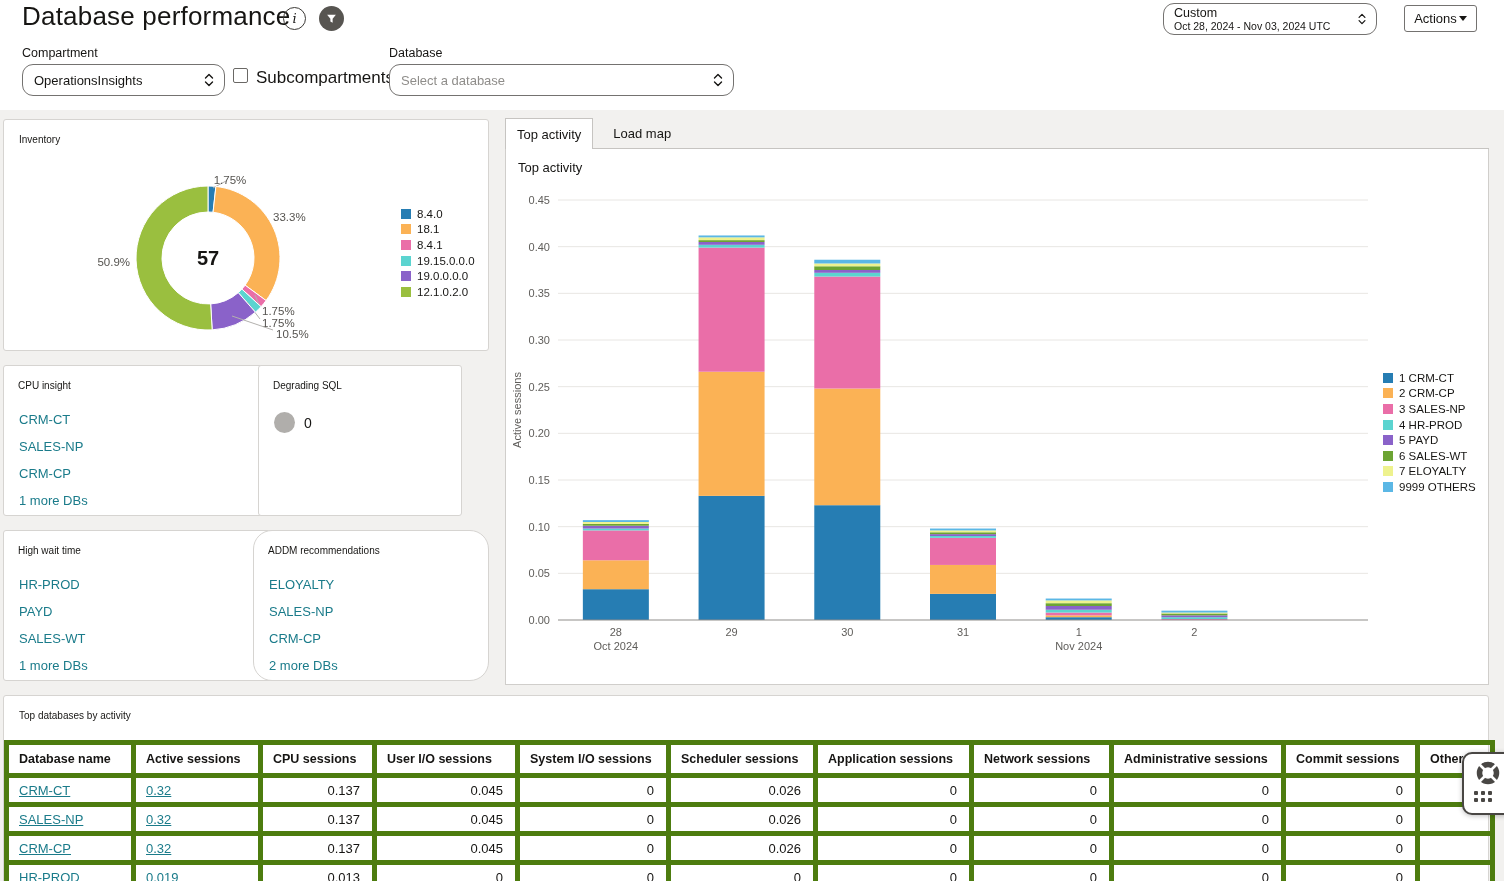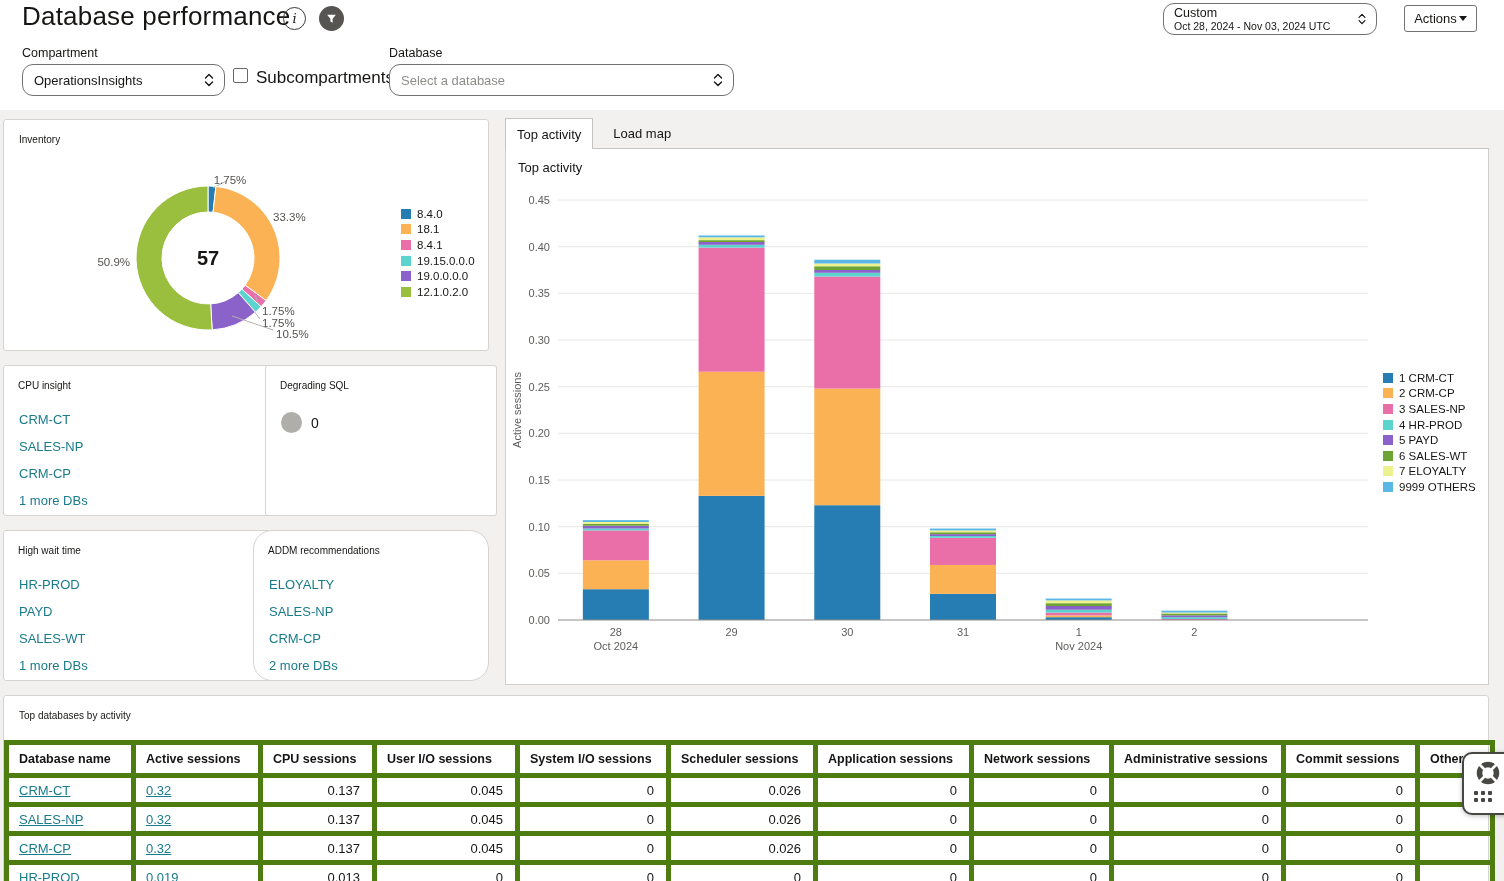--- a/index.html
+++ b/index.html
@@ -189,21 +189,21 @@
   <div class="panel mini" style="left:3px; top:365px;">
     <div class="panel-title">CPU insight</div>
     <ul>
       <li><a class="plink">CRM-CT</a></li>
       <li><a class="plink">SALES-NP</a></li>
       <li><a class="plink">CRM-CP</a></li>
       <li><a class="plink">1 more DBs</a></li>
     </ul>
   </div>
 
-  <div class="panel mini" style="left:265px; top:365px; width:232px;">
+  <div class="panel mini" style="left:258px; top:365px; width:204px;">
     <div class="panel-title">Degrading SQL</div>
     <div class="sql-row">
       <span class="sql-circle"></span>
       <span class="sql-count">0</span>
     </div>
   </div>
 
   <div class="panel mini" style="left:3px; top:530px;">
     <div class="panel-title">High wait time</div>
     <ul>

